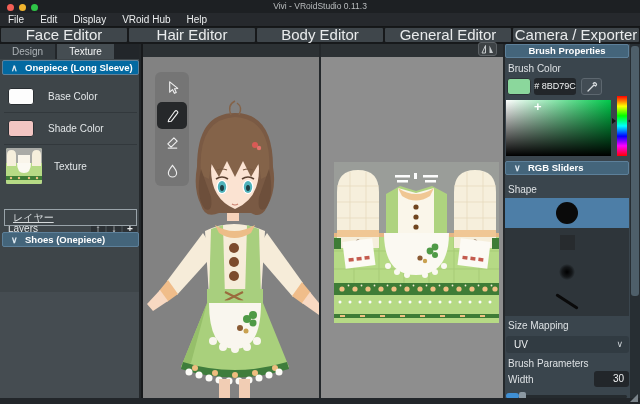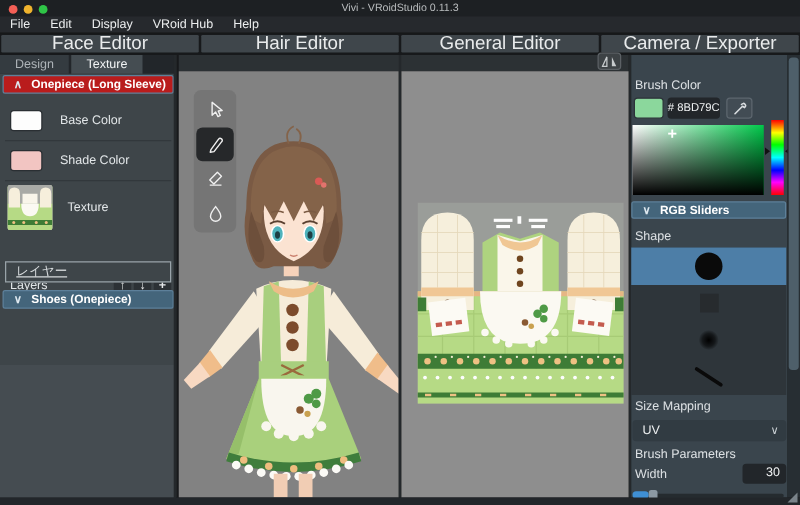--- a/index.html
+++ b/index.html
@@ -27,21 +27,21 @@
   .etab { flex:1; background:#3f464b; color:#e9ebec; font-size:15px; text-align:center;
     line-height:14px; border-radius:1px; }
   .etab.active { background:#454d52; }
 
   
   .lpanel { position:absolute; left:0; top:44px; width:141px; height:354px; background:#3e4549; }
   .lpanel:after { content:""; position:absolute; right:0; top:0; width:2px; height:100%; background:#24282b; }
   .ltabs { position:absolute; left:0; top:0; width:141px; height:15px; background:#22262a; display:flex; }
   .ltab { padding:0 12px; font-size:10px; line-height:15px; color:#aeb4b8; background:#343b40; margin-right:2px; }
   .ltab.active { background:#454d52; color:#f2f4f5; }
-  .sheader { position:absolute; left:2px; width:137px; height:15px; background:#b91c1c;
+  .sheader { position:absolute; left:2px; width:137px; height:15px; background:#0369a1;
     border:1px solid #5d809a; border-radius:2px; color:#fff; font-size:9.5px; font-weight:600;
     line-height:13px; padding-left:8px; }
   .sheader .chev { display:inline-block; width:14px; color:#dfe9f0; font-size:9px; }
   .lrow { position:absolute; left:0; width:141px; display:flex; align-items:center; }
   .lrow .label { font-size:10px; color:#e2e6e8; }
   .divider { position:absolute; left:4px; width:133px; height:1px; background:#32383c; }
   .swatch { width:26px; height:17px; border-radius:3px; border:1px solid #2a2f33; margin:0 14px 0 8px; }
   .swatch.white { background:#fdfdfd; }
   .swatch.pink { background:#f2c5c2; }
   .tex-thumb { width:36px; height:36px; margin:0 12px 0 6px; border-radius:2px; overflow:hidden; background:#cfe3b0; }
@@ -137,20 +137,21 @@
     <span class="menu-item">File</span>
     <span class="menu-item">Edit</span>
     <span class="menu-item">Display</span>
     <span class="menu-item">VRoid Hub</span>
     <span class="menu-item">Help</span>
   </div>
 
   <div class="tabbar">
     <div class="etab">Face Editor</div>
     <div class="etab">Hair Editor</div>
+    <div class="etab">Body Editor</div>
     <div class="etab">General Editor</div>
     <div class="etab">Camera / Exporter</div>
   </div>
 
   <div class="lpanel">
     <div class="ltabs">
       <div class="ltab">Design</div>
       <div class="ltab active">Texture</div>
     </div>
 
@@ -471,20 +472,21 @@
         <rect x="126" y="153" width="5" height="2"></rect>
           <rect x="146" y="153" width="5" height="2"></rect>
       </g>
     </svg>
   </div>
 
   <div class="vsep" style="left:319px;"></div>
   <div class="vsep" style="left:503px;"></div>
 
   <div class="rsidebar">
+    <div class="rheader">Brush Properties</div>
 
     <div class="rlabel" style="top:19px;">Brush Color</div>
     <div class="bswatch"></div>
     <div class="hexfield"># 8BD79C</div>
     <div class="eyedrop-btn">
       <svg width="12" height="12" viewBox="0 0 12 12">
         <path d="M2 10 L8 4 M7.2 2.6 Q8.6 1 10 2.4 Q11.2 3.8 9.6 5 L8 4" stroke="#d8dcdf" stroke-width="1.3" fill="none" stroke-linecap="round"></path>
       </svg>
     </div>
 

